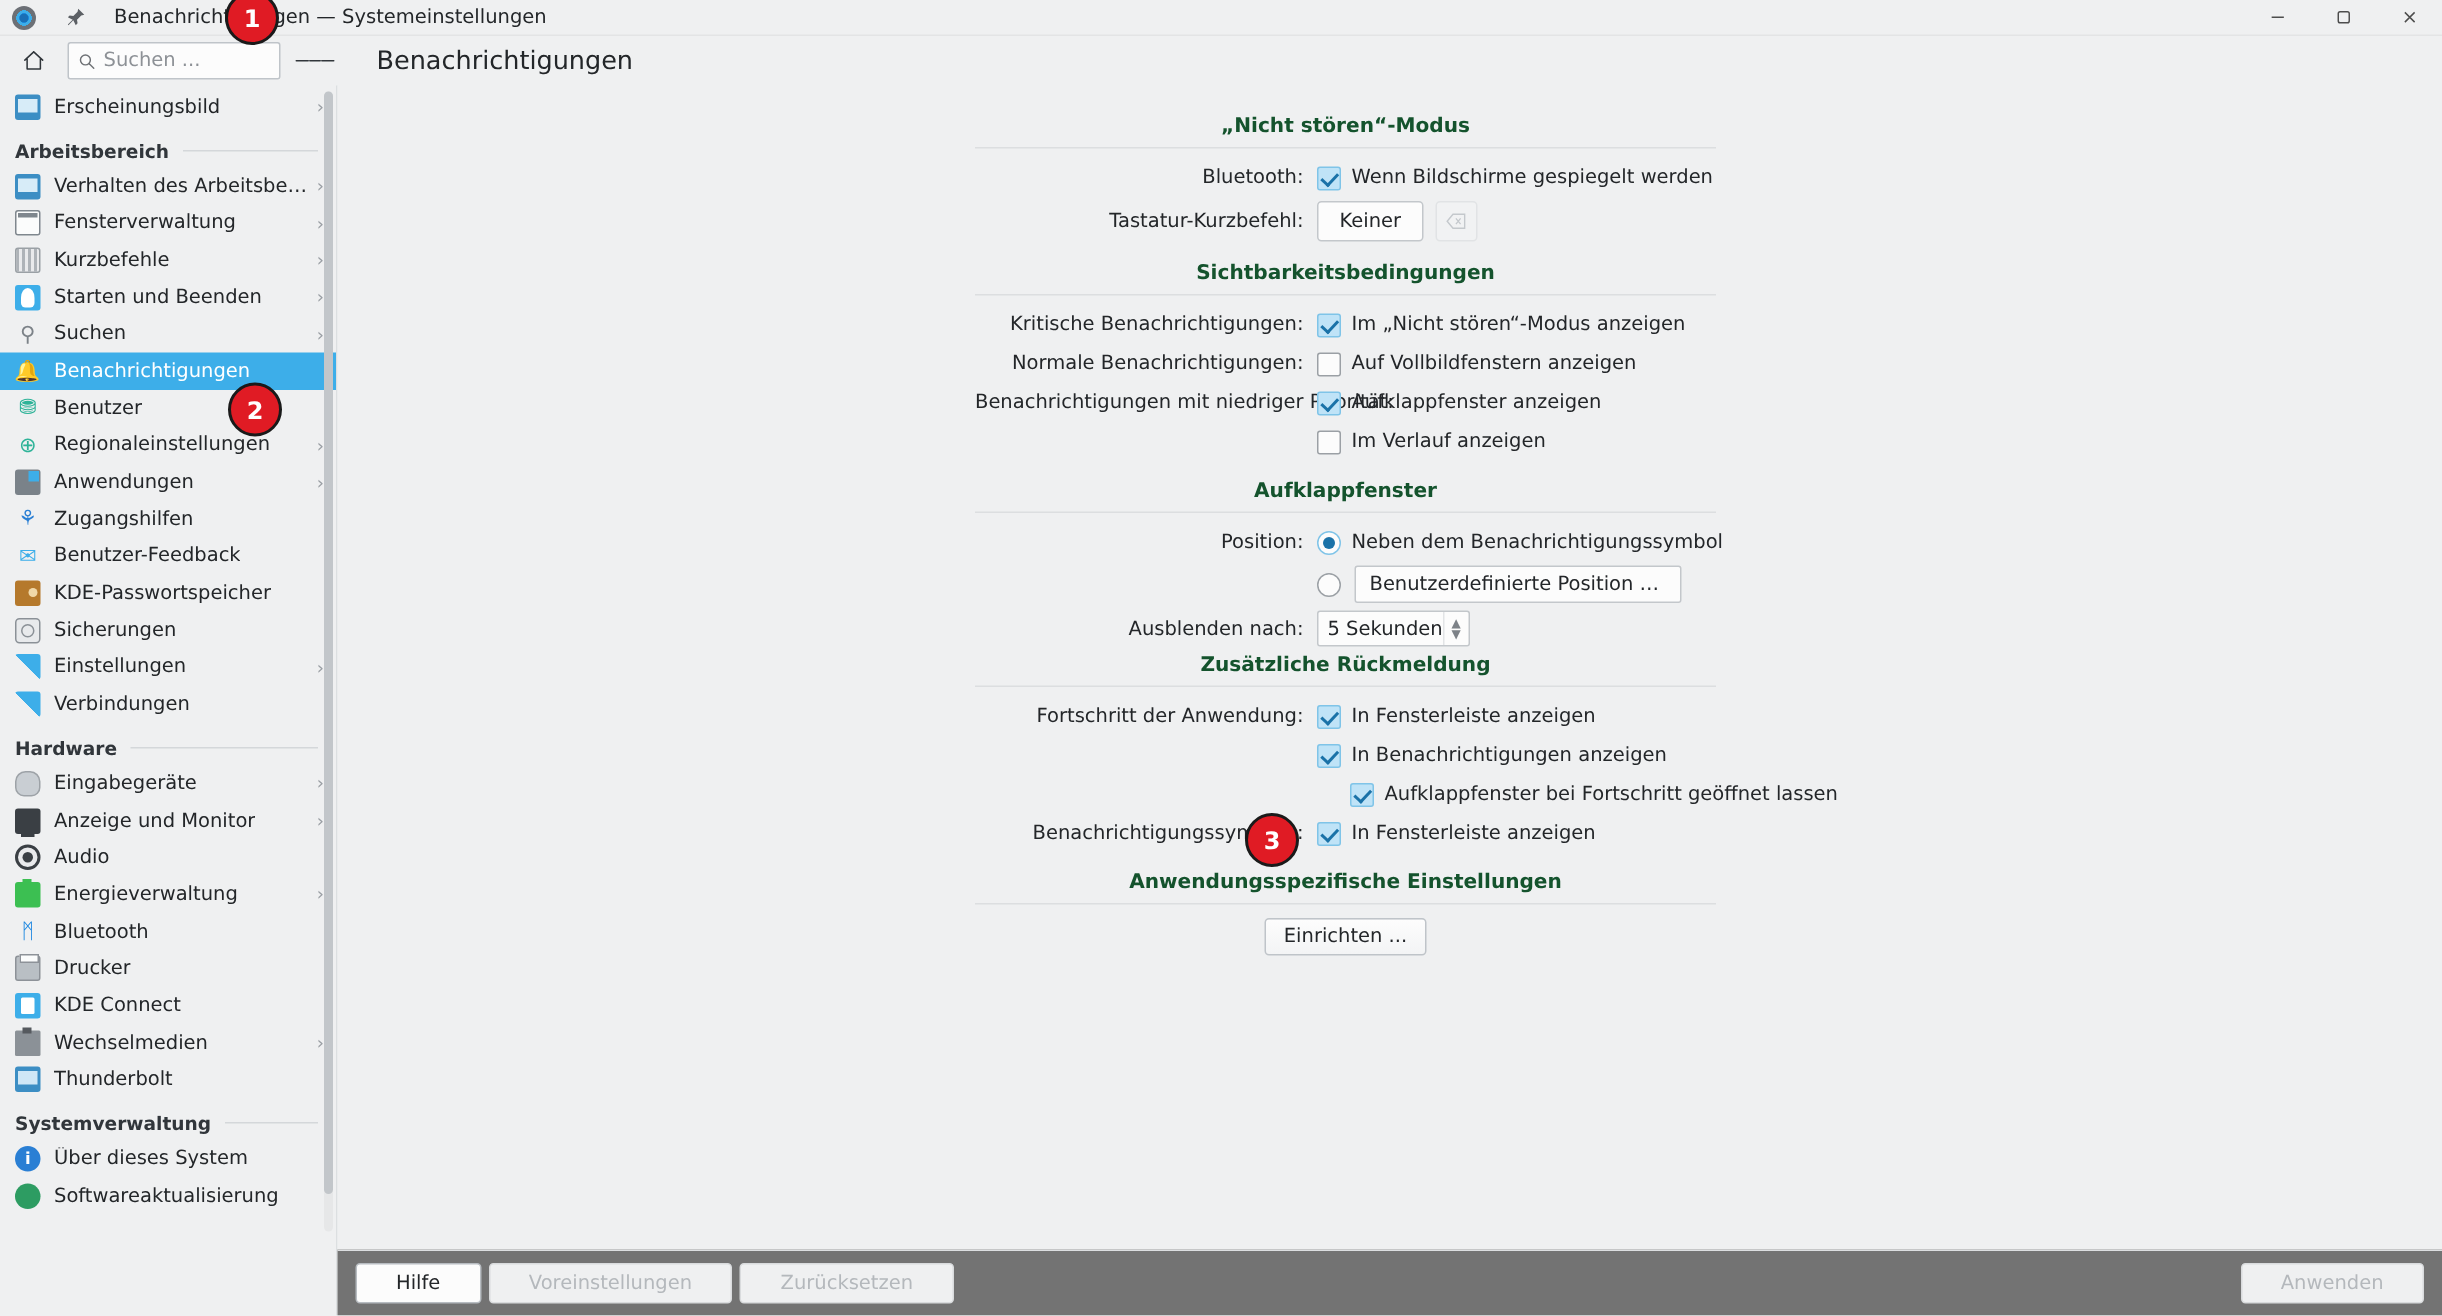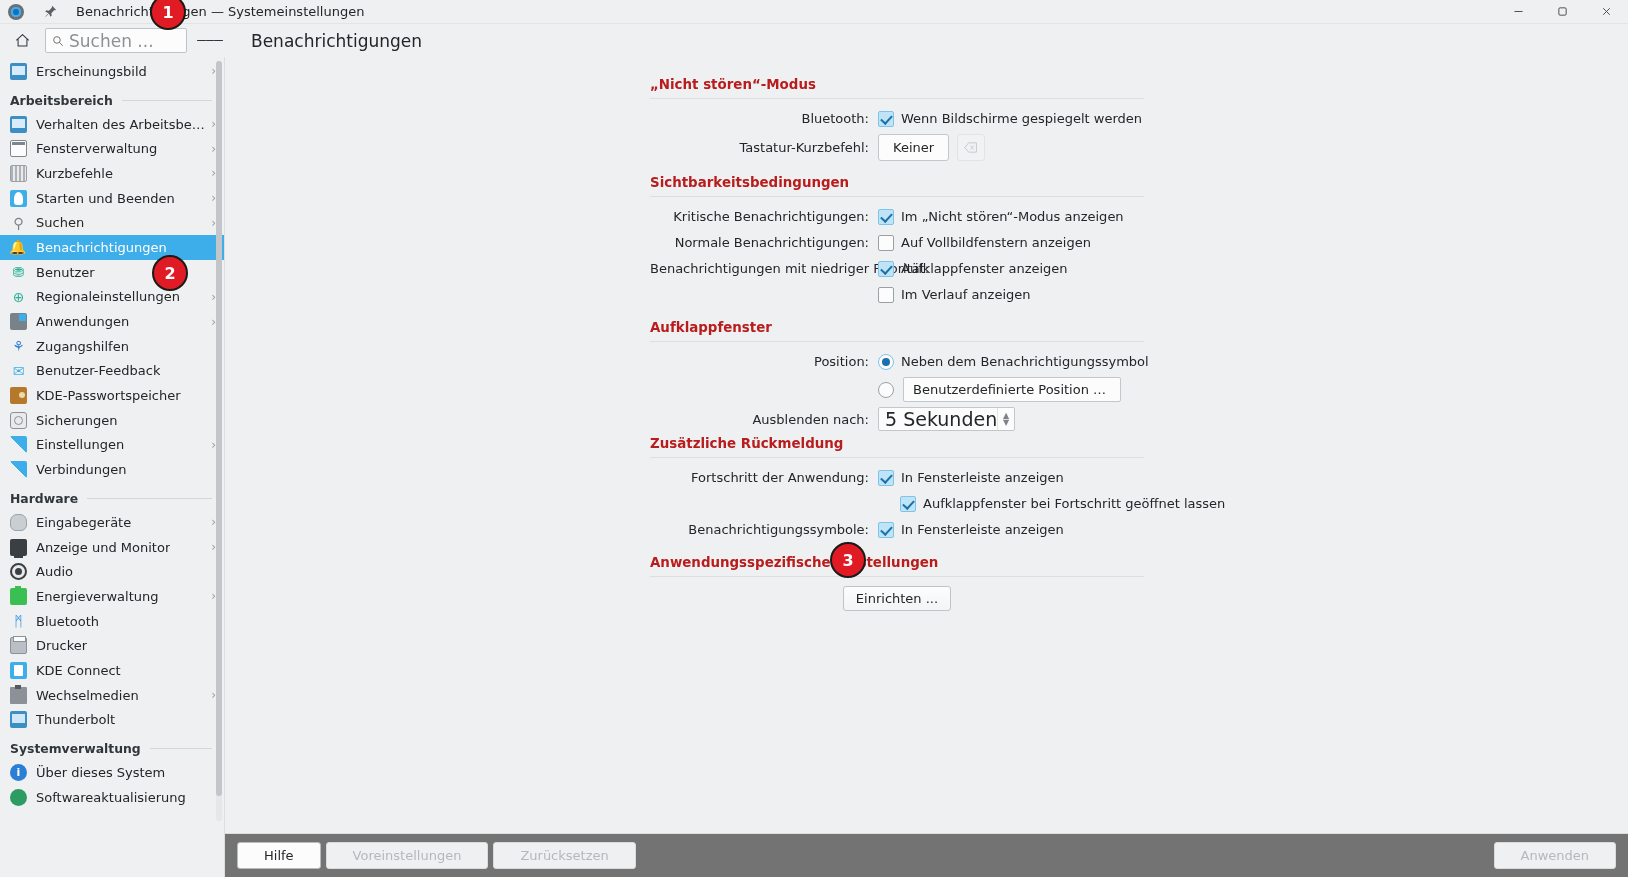--- a/index.html
+++ b/index.html
@@ -76,21 +76,21 @@
     width: 142px; height: 25px;
     background: #fcfcfc;
     border: 1px solid #bfc4c9;
     border-radius: 2px;
     display: flex; align-items: center;
     padding: 0 6px;
   }
   .search-wrap .s-icon { color:#6e7175; display:flex; margin-right:5px; }
   .search-wrap input {
     border:0; outline:0; background:transparent;
-    font-family: inherit; font-size: 17px;
+    font-family: inherit; font-size: 13px;
     color: #232629; width: 100%;
   }
   .search-wrap input::placeholder { color:#8d9196; }
   .hamburger {
     margin-left: 10px;
     width: 26px; height: 26px;
     display:flex; align-items:center; justify-content:center;
     color:#31363b;
   }
   .hamburger .bar { width:16px; height:1.6px; background:#31363b; margin:2px 0; border-radius:1px; }
@@ -218,24 +218,24 @@
     flex: 1;
     padding-top: 20px;
     overflow: hidden;
   }
   .form {
     width: 494px;
     margin: 0 auto;
     margin-left: 425px;
   }
   .sec-head {
-    text-align: left;
+    text-align: center;
     font-weight: bold;
     font-size: 13.4px;
-    color: #b91c1c;
+    color: #14532d;
     margin-bottom: 6px;
   }
   .sec-rule {
     height: 1px; background: #dcdee0; margin-bottom: 9px;
   }
   .row {
     display: flex;
     align-items: center;
     margin-bottom: 5px;
     min-height: 21px;
@@ -331,21 +331,21 @@
     text-overflow: ellipsis;
   }
   .spin {
     display: flex; align-items: center;
     background: #fcfcfc;
     border: 1px solid #c3c7cb;
     border-radius: 2px;
     height: 24px;
     padding-left: 6px;
   }
-  .spin .val { font-size: 19px; min-width: 72px; }
+  .spin .val { font-size: 13px; min-width: 72px; }
   .spin .arrows {
     width: 17px; height: 100%;
     display:flex; flex-direction:column; align-items:center; justify-content:center;
     border-left: 1px solid #e2e4e6;
     color:#7d8288;
   }
   .spin .arrows span { font-size:8px; line-height:7px; }
   .center-row { display:flex; justify-content:center; }
 
   
@@ -670,20 +670,27 @@
         <div id="feedback-rows">
             <div class="row">
               <div class="lbl">Fortschritt der Anwendung:</div>
               <div class="ctl">
                 <div class="cb on"></div>
                 <div class="ctl-text">In Fensterleiste anzeigen</div>
               </div>
             </div>
             <div class="row">
               <div class="lbl"></div>
+              <div class="ctl">
+                <div class="cb on"></div>
+                <div class="ctl-text">In Benachrichtigungen anzeigen</div>
+              </div>
+            </div>
+            <div class="row">
+              <div class="lbl"></div>
               <div class="ctl" style="margin-left: 22px;">
                 <div class="cb on"></div>
                 <div class="ctl-text">Aufklappfenster bei Fortschritt geöffnet lassen</div>
               </div>
             </div>
             <div class="row">
               <div class="lbl">Benachrichtigungssymbole:</div>
               <div class="ctl">
                 <div class="cb on"></div>
                 <div class="ctl-text">In Fensterleiste anzeigen</div>

